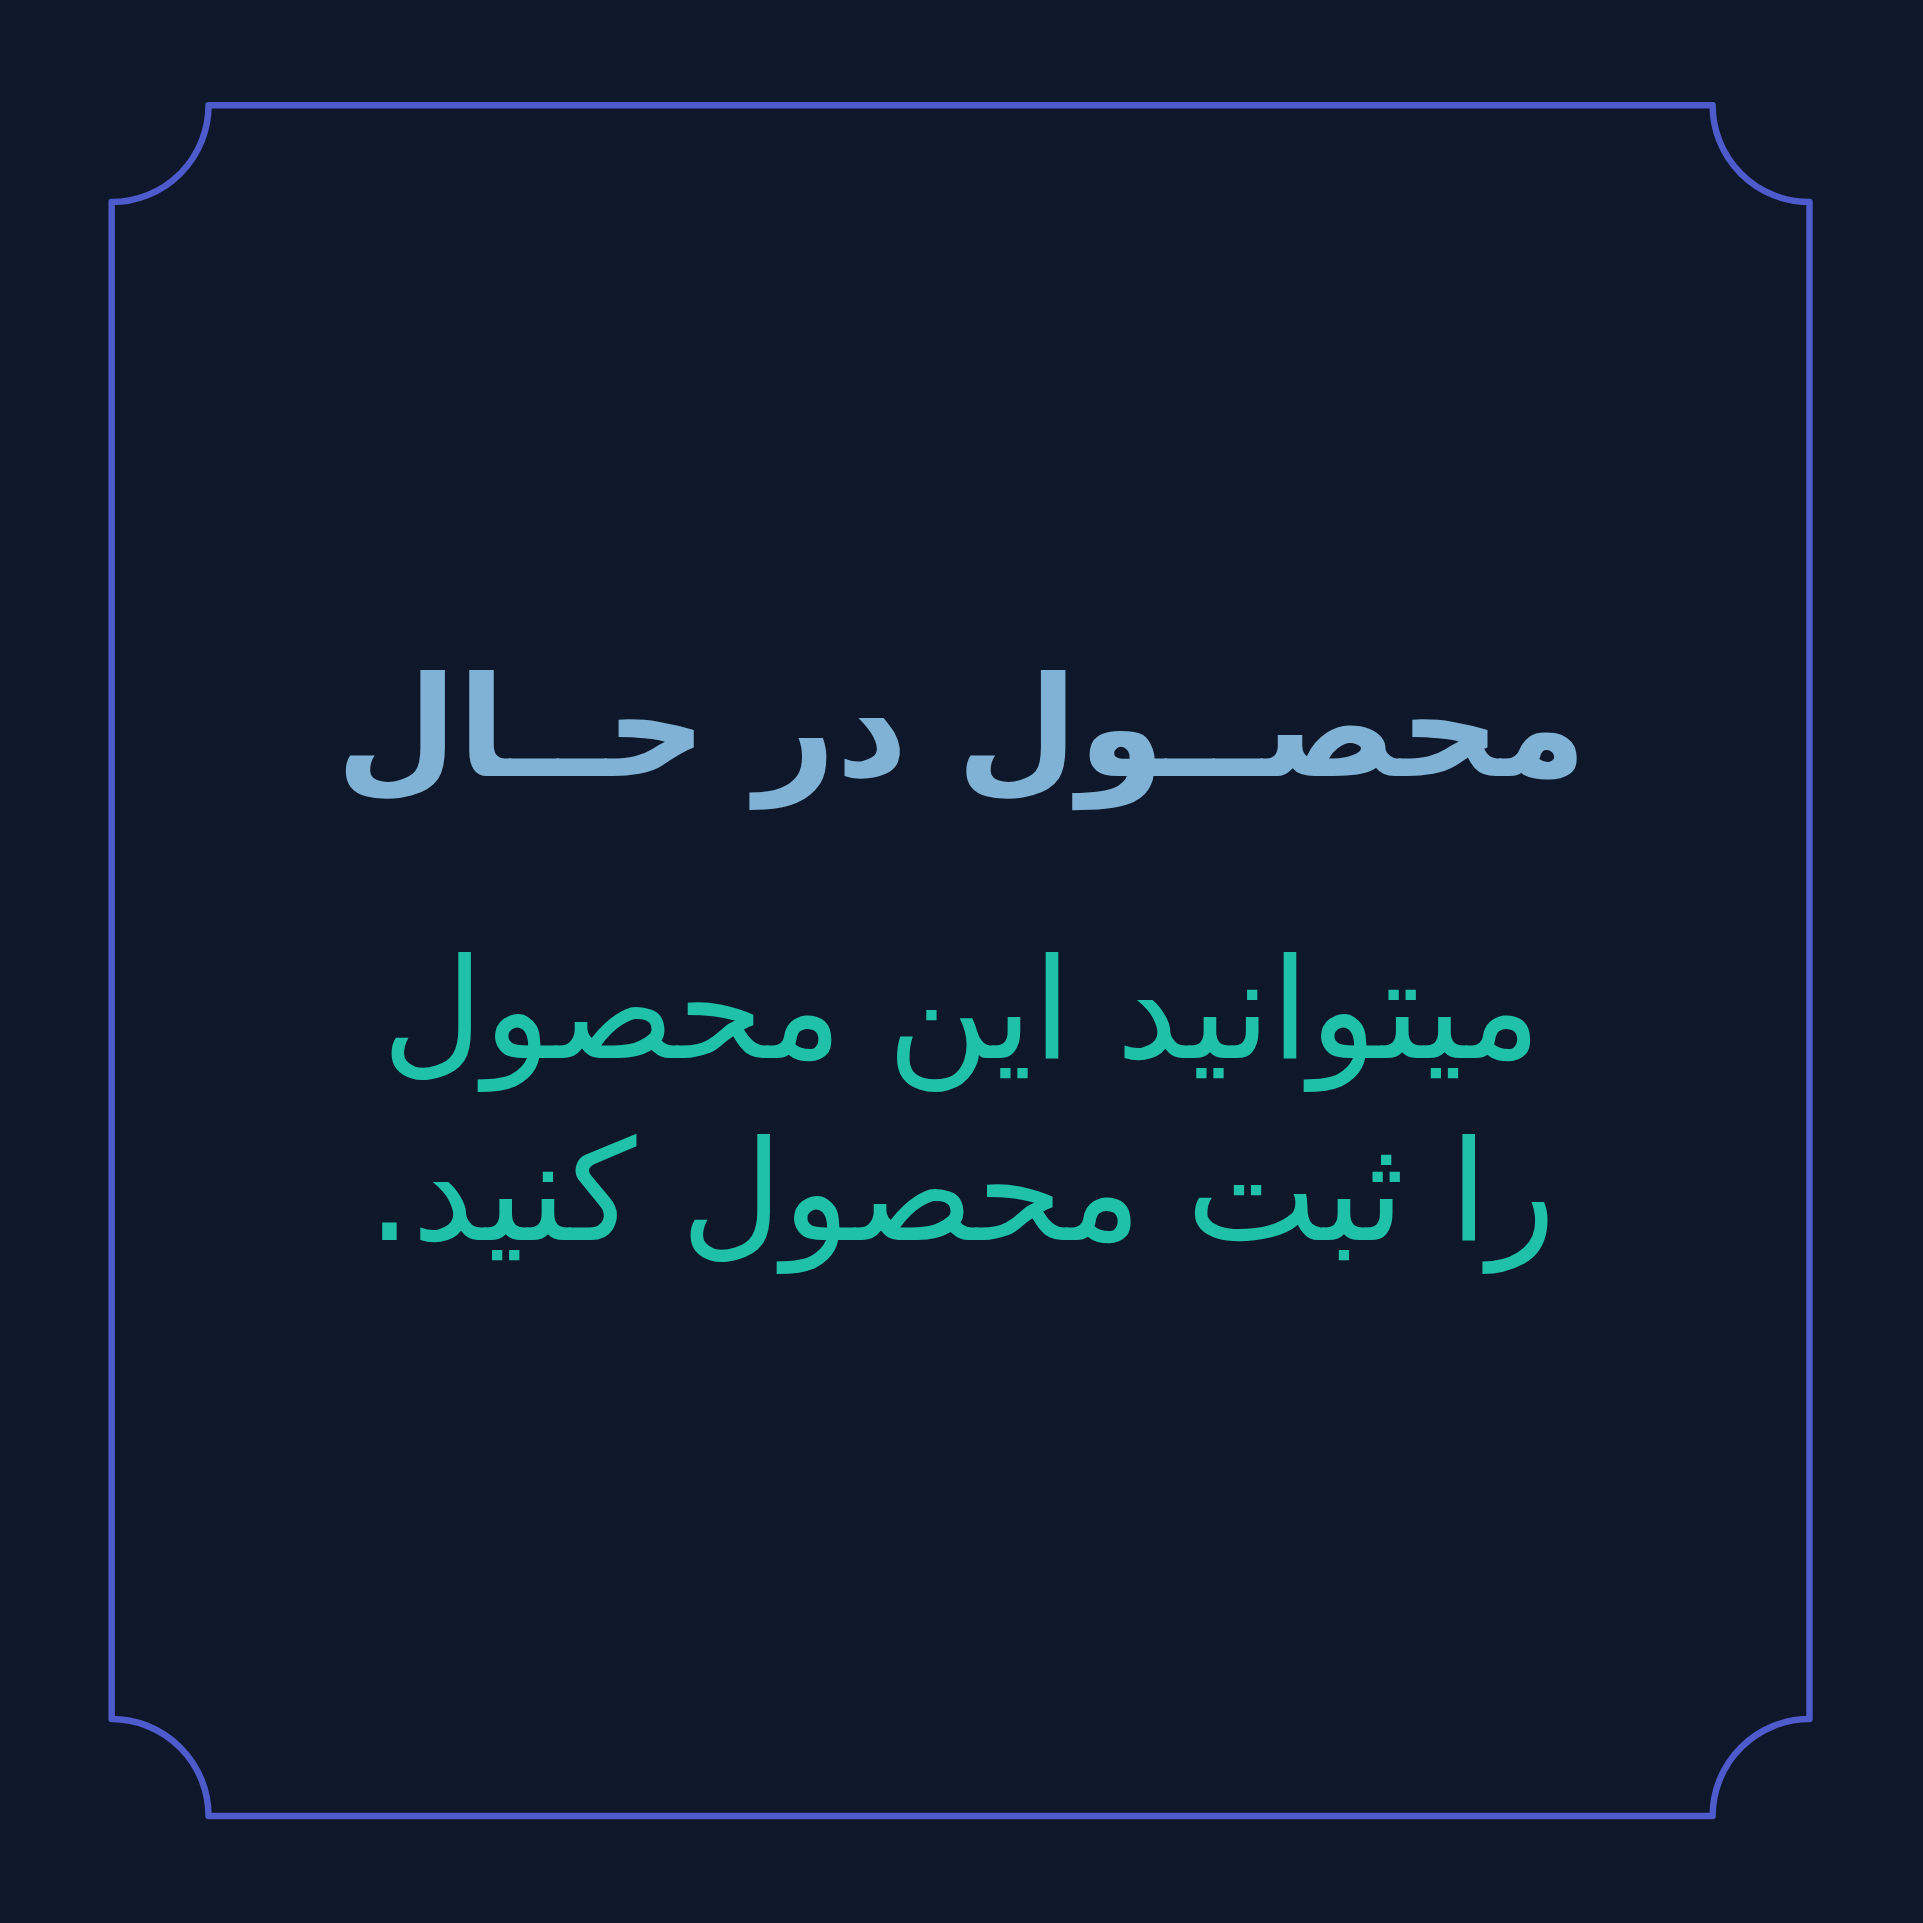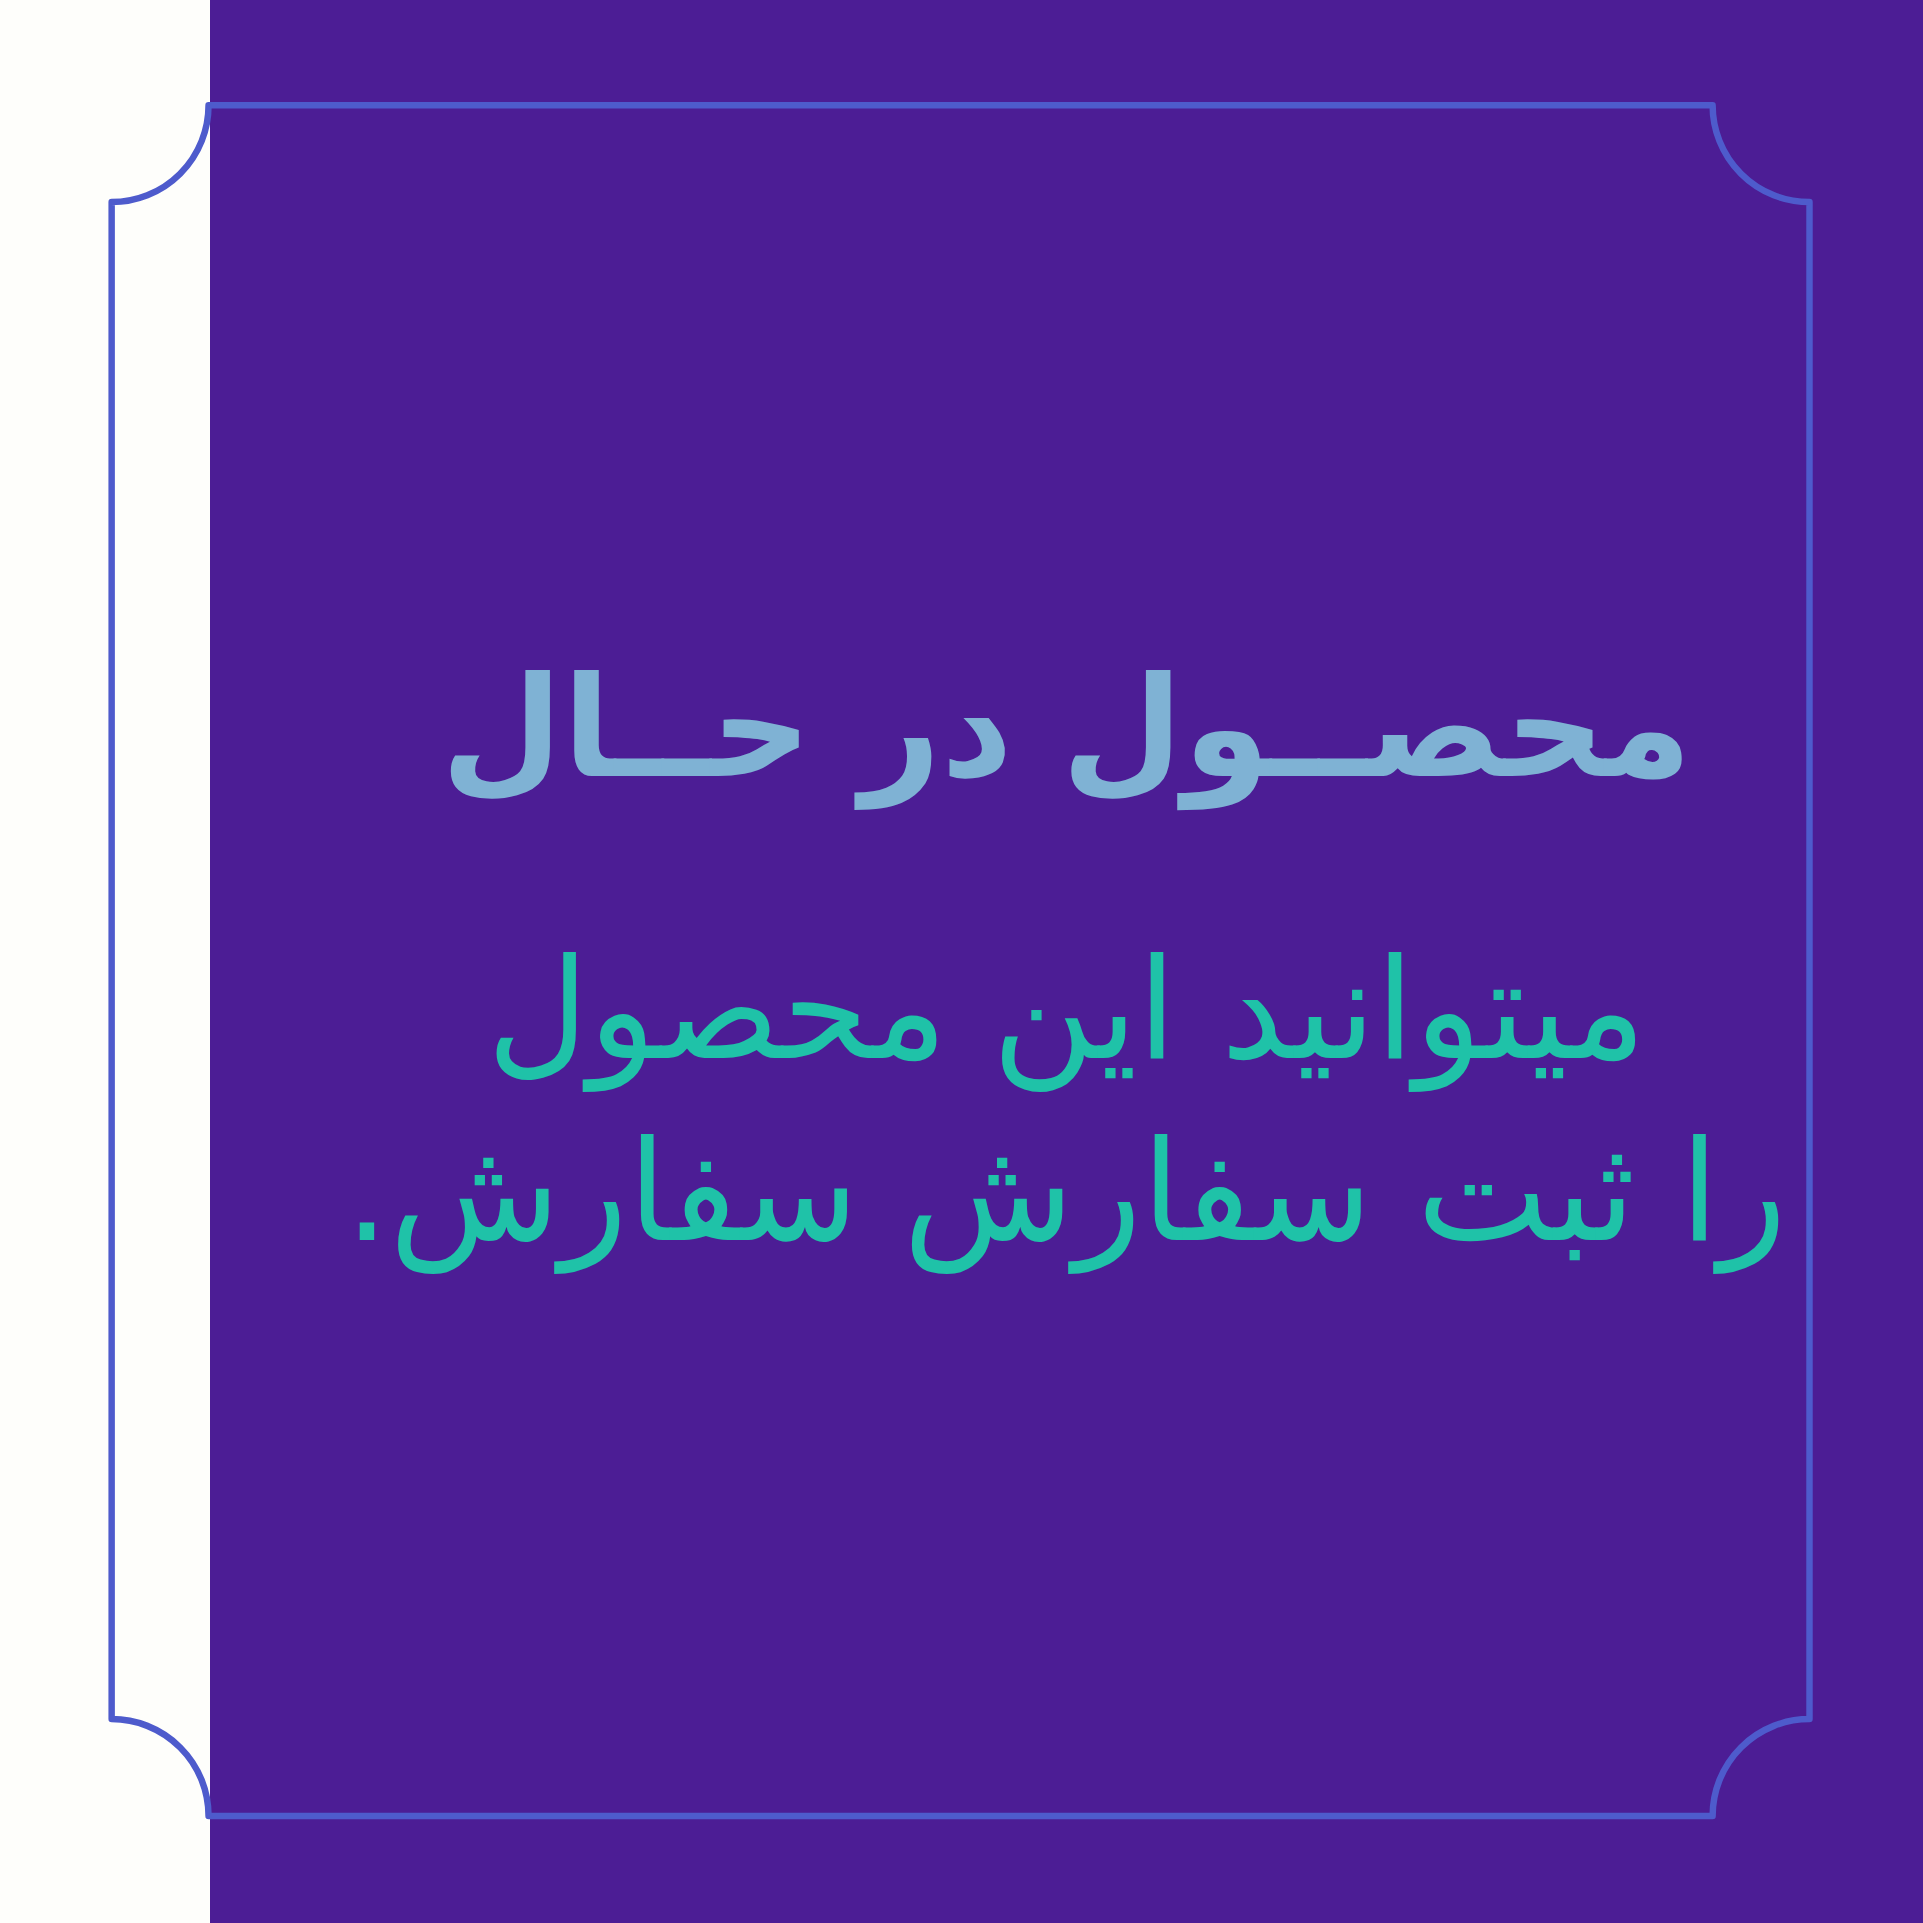--- a/index.html
+++ b/index.html
@@ -10,23 +10,23 @@
   body {
     width: 1923px;
     height: 1923px;
     background: #FEFEFB;
     font-family: "DejaVu Sans", "Liberation Sans", sans-serif;
     overflow: hidden;
   }
 
   .canvas {
     position: relative;
-    width: 1713px;
+    width: 1923px;
     height: 1923px;
-    background: #4c1d95;
+    background: #0f172a;
     box-sizing: border-box;
   }
 
   
   .frame-layer {
     position: absolute;
     inset: 0;
     width: 1923px;
     height: 1923px;
     pointer-events: none;
@@ -115,19 +115,19 @@
       <p class="headline">
         <span class="line">محصــول در حــال</span>
       </p>
     </div>
 
     <div class="gap"></div>
 
     <div class="text-block">
       <p class="subline">
         <span class="line">میتوانید این محصول</span>
-        <span class="line">را ثبت سفارش سفارش.</span>
+        <span class="line">را ثبت محصول کنید.</span>
       </p>
     </div>
 
   </div>
 </div>
 
 
 </body></html>

